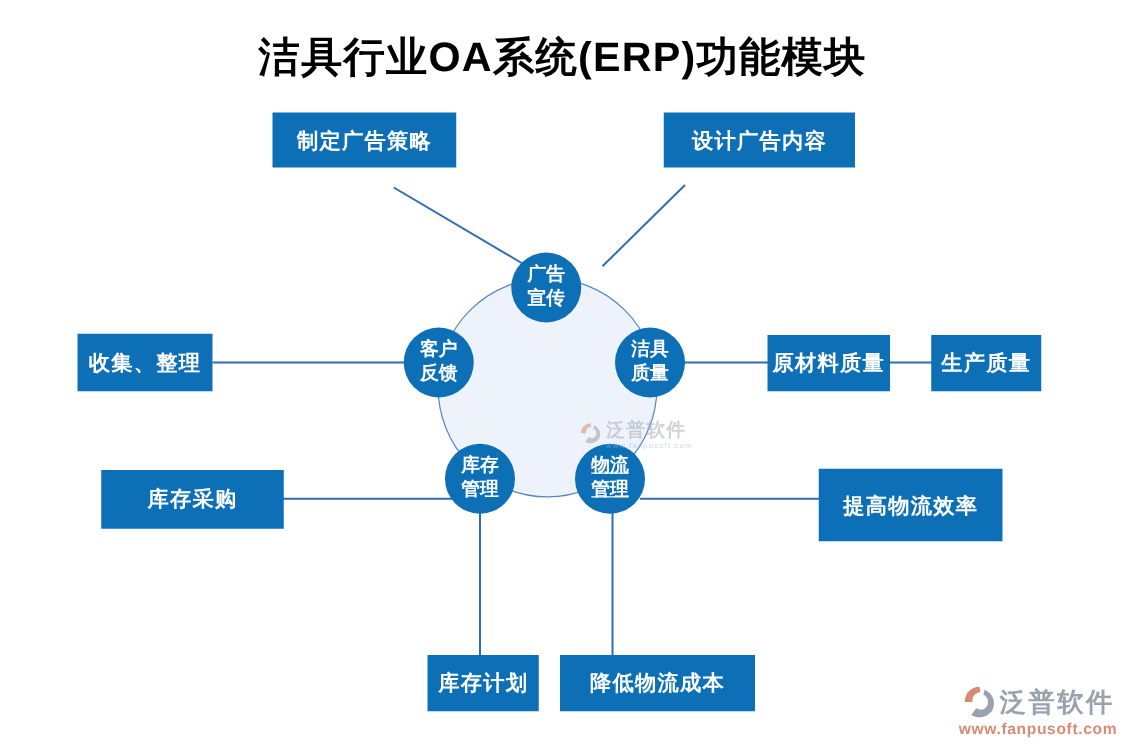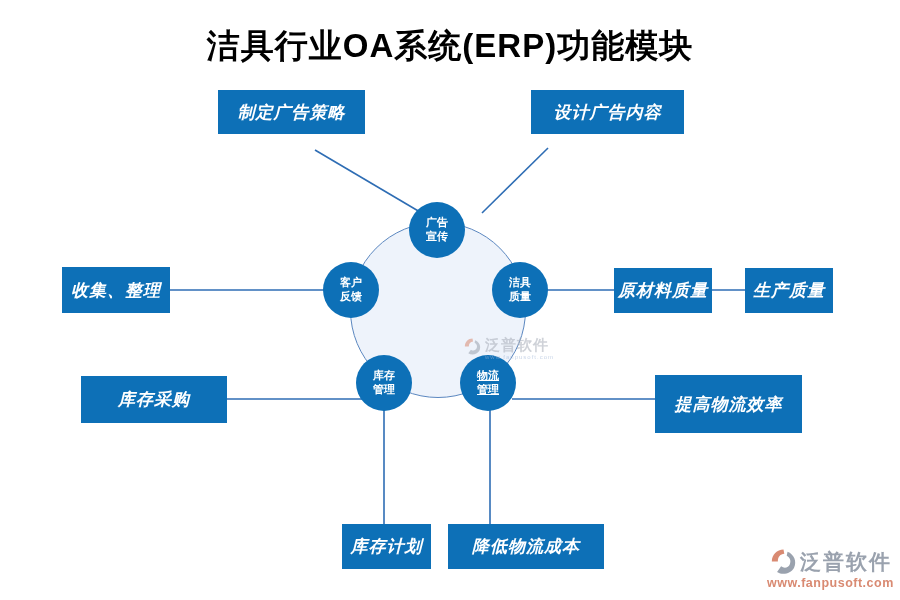--- a/index.html
+++ b/index.html
@@ -29,36 +29,36 @@
     border-radius:50%;
     background:#eef3fb;
     border:1px solid #5b87c0;
     box-sizing:border-box;
   }
 
   
   .node{
     position:absolute;width:56px;height:56px;border-radius:50%;
     background:#0d70b7;color:#ffffff;
-    font-weight:bold;font-size:11px;line-height:1.25;
+    font-weight:bold;font-size:15px;line-height:1.25;
     display:flex;flex-direction:column;align-items:center;justify-content:center;
     text-align:center;
   }
   .node-ad{left:409px;top:202px;}
   .node-customer{left:323px;top:262px;}
   .node-quality{left:492px;top:262px;}
   .node-inventory{left:356px;top:355px;}
   .node-logistics{left:460px;top:355px;text-decoration:underline;}
 
   
   .box{
     position:absolute;background:#0d70b7;color:#ffffff;
     font-weight:bold;font-size:17px;
     display:flex;align-items:center;justify-content:center;
-    text-align:center;letter-spacing:1px;font-style:italic;
+    text-align:center;letter-spacing:1px;
   }
   .box-strategy{left:218px;top:90px;width:147px;height:44px;}
   .box-design{left:505px;top:90px;width:153px;height:44px;margin-left:26px;}
   .box-collect{left:62px;top:267px;width:108px;height:46px;}
   .box-material{left:614px;top:268px;width:98px;height:45px;}
   .box-production{left:745px;top:268px;width:88px;height:45px;}
   .box-purchase{left:81px;top:376px;width:146px;height:47px;}
   .box-efficiency{left:655px;top:375px;width:147px;height:58px;}
   .box-plan{left:342px;top:524px;width:89px;height:45px;text-align:center;}
   .box-cost{left:448px;top:524px;width:156px;height:45px;}

